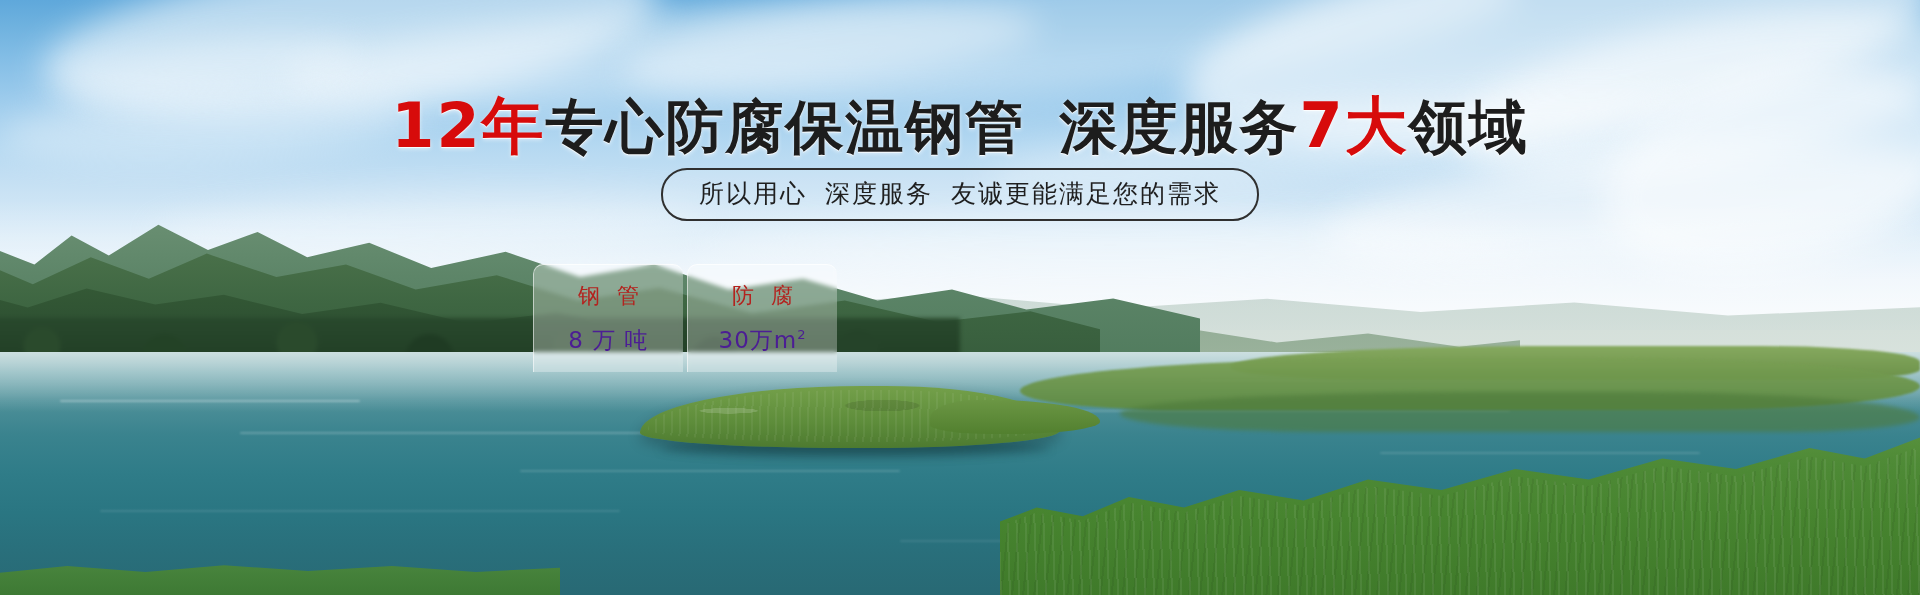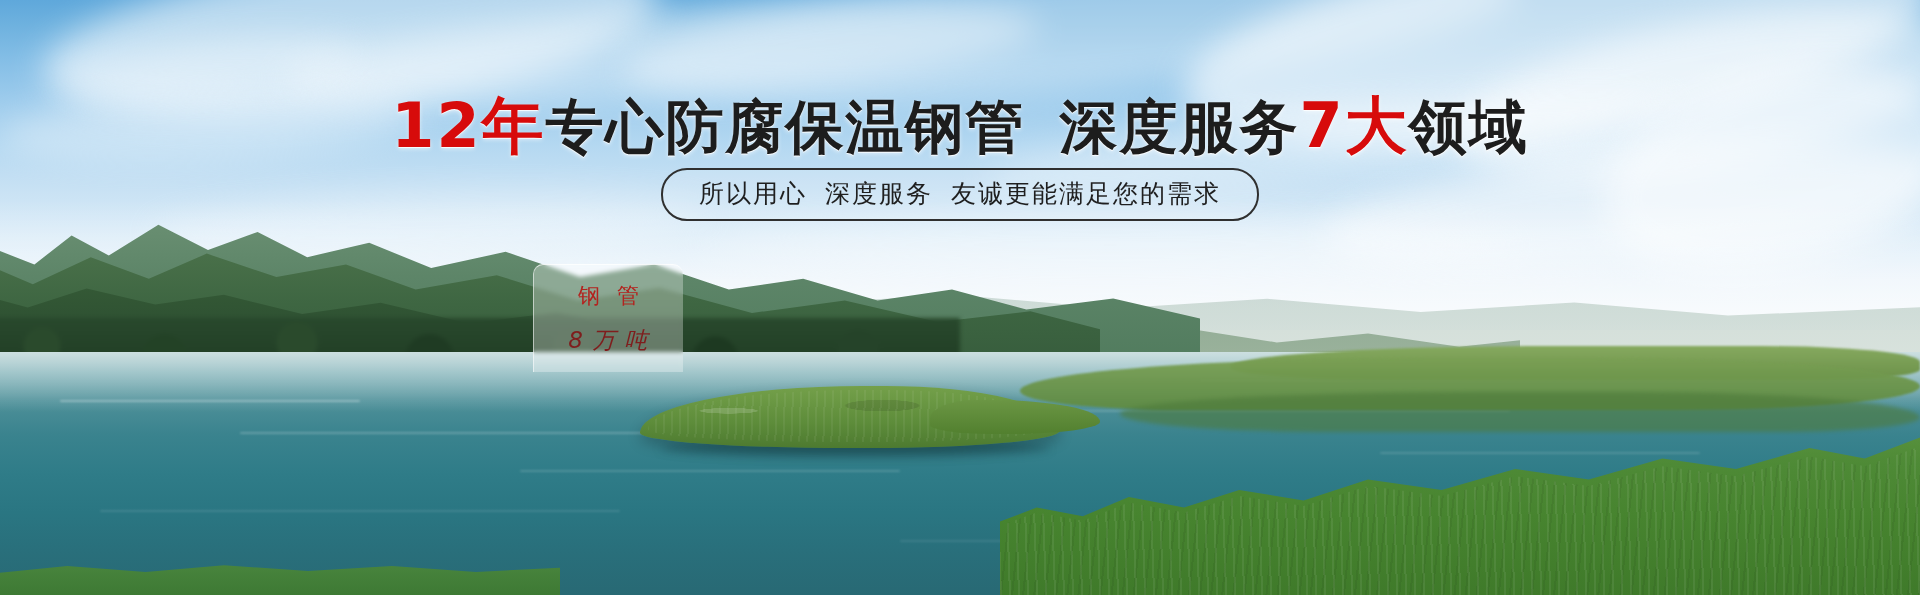--- a/index.html
+++ b/index.html
@@ -262,25 +262,24 @@
   }
   .card-label {
     font-size:22px;
     color:#b3231f;
     letter-spacing:5px;
     text-indent:5px;
     font-family:"DejaVu Sans","Liberation Sans", sans-serif;
   }
   .card-value {
     font-size:23px;
-    color:#7f1d1d;
+    color:#4c1d95;
     letter-spacing:1px;
     white-space:nowrap;
     font-family:"DejaVu Sans","Liberation Sans", sans-serif;
-    font-style:italic;
   }
   .card-value sup { font-size:13px; vertical-align:super; }
 </style>
 </head>
 <body>
 
 <div class="banner">
 
   <div class="sky"></div>
   <div class="cloud c1"></div>
@@ -333,17 +332,21 @@
     <div class="subtitle"><span>所以用心</span><span class="sp"></span><span>深度服务</span><span class="sp"></span><span>友诚更能满足您的需求</span></div>
   </div>
 
   <div class="stats">
 
     <div class="card">
       <div class="card-label">钢 管</div>
       <div class="card-value"><span>8 万 吨</span><sup></sup></div>
     </div>
 
+    <div class="card">
+      <div class="card-label">防 腐</div>
+      <div class="card-value"><span>30万m</span><sup>2</sup></div>
+    </div>
 
 
   </div>
 
 </div>
 
 </body></html>

